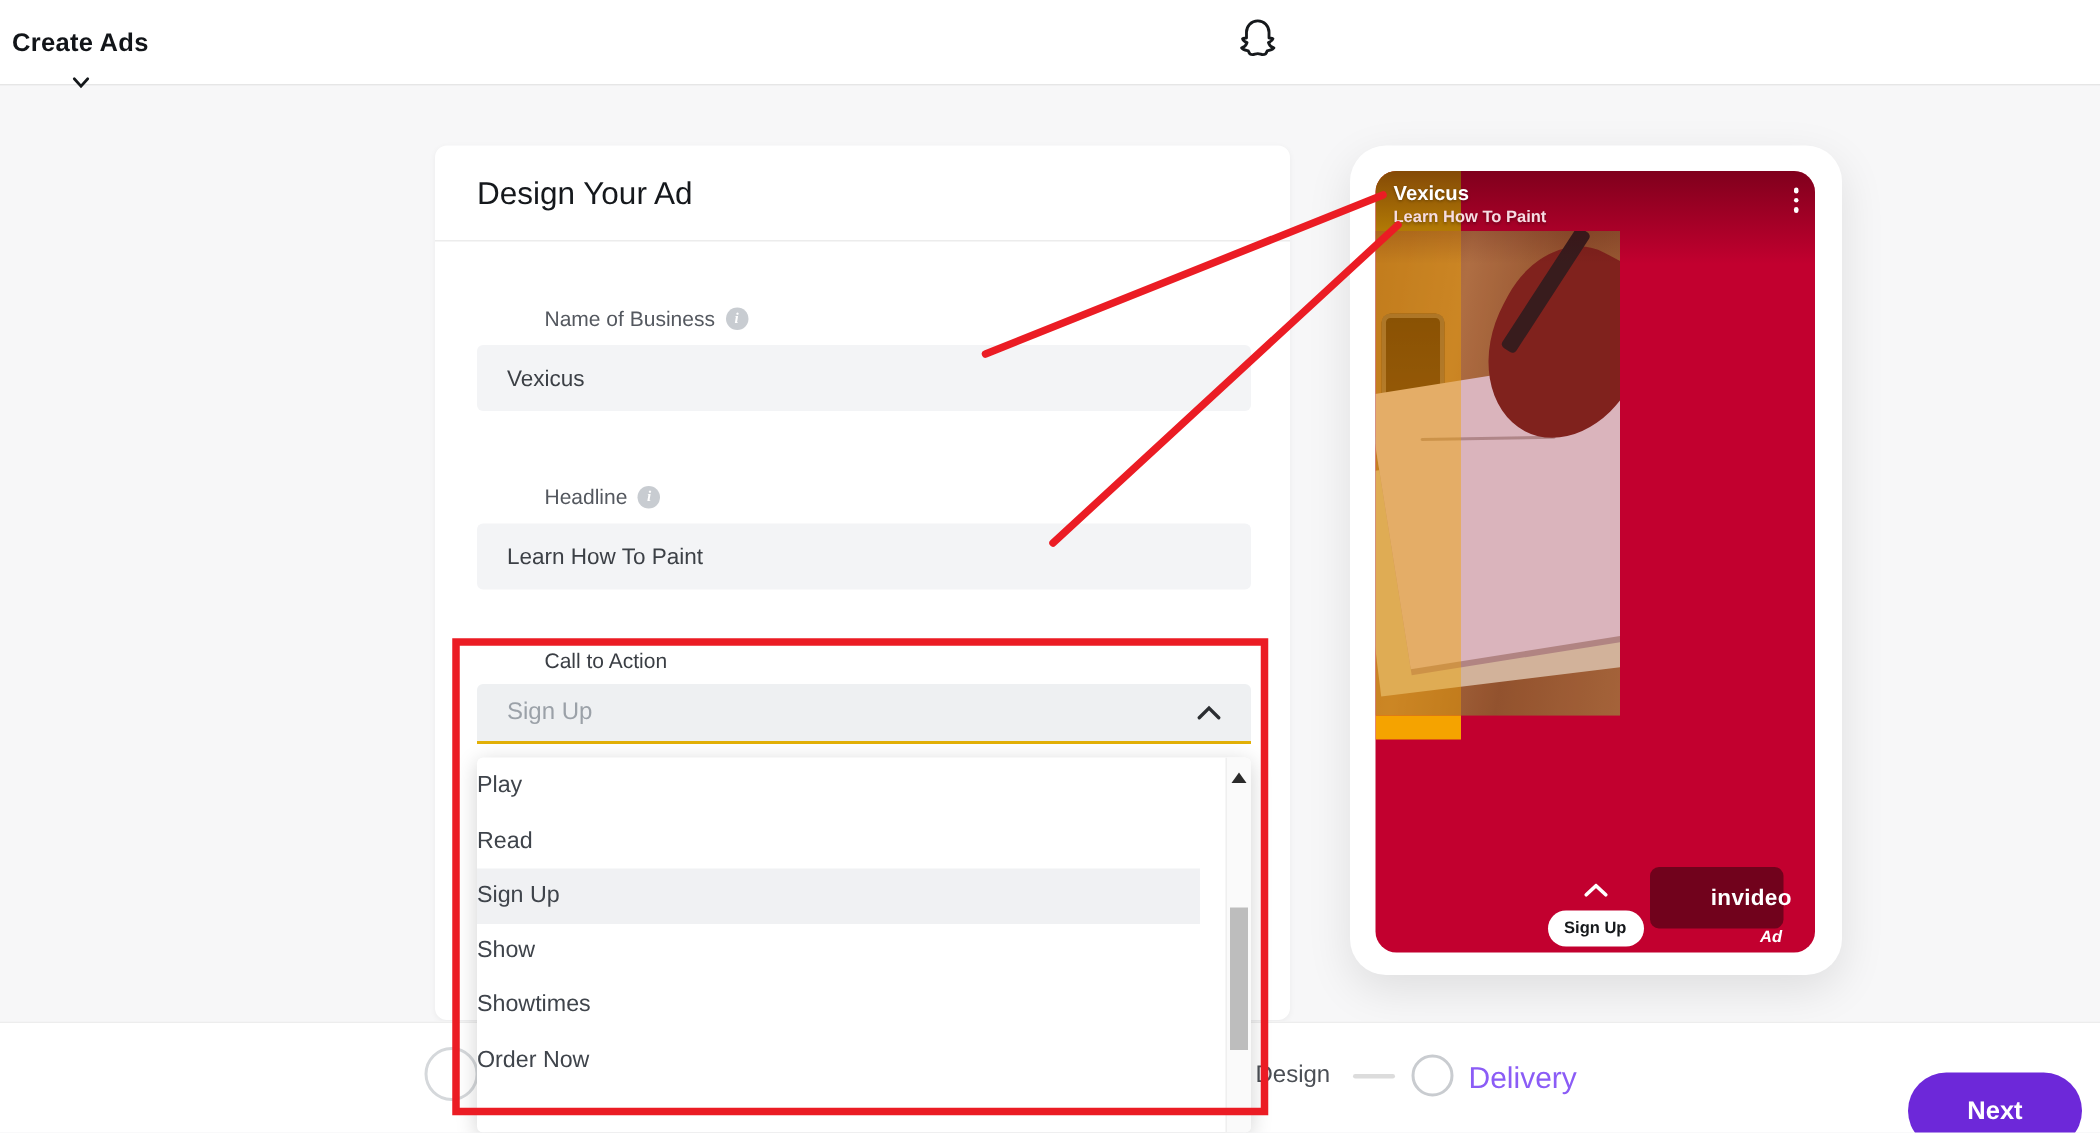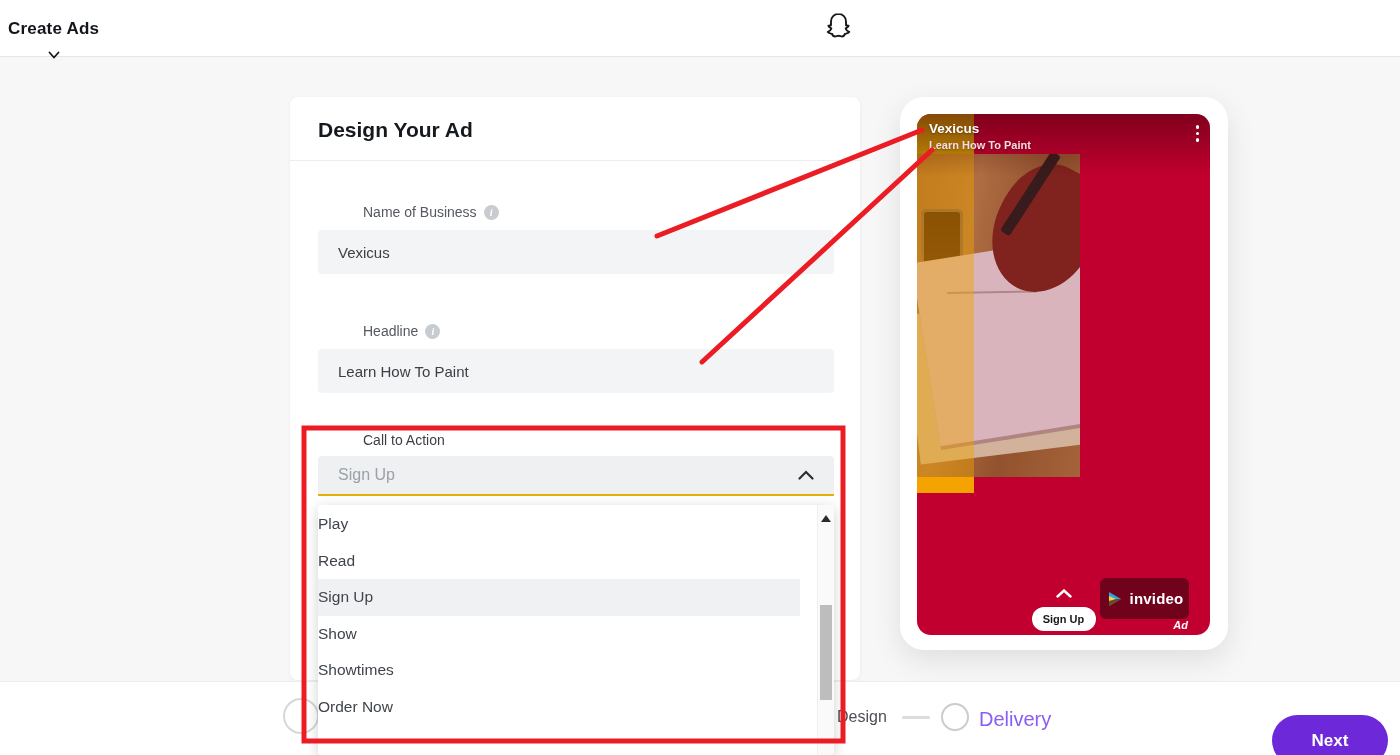--- a/index.html
+++ b/index.html
@@ -12,21 +12,21 @@
     background:#ffffff; border-bottom:1px solid #e6e6e6; z-index:20; }
   .topbar-title { position:absolute; left:8px; top:19px; font-size:17px;
     font-weight:bold; color:#121519; letter-spacing:.2px; display:flex; align-items:center; gap:10px;flex-direction:column; }
   .chev-down { width:12px; height:12px; display:inline-block; }
   .ghost { position:absolute; left:824px; top:12px; width:29px; height:31px; }
 
   
   .card { position:absolute; left:290px; top:97px; width:570px; height:583px;
     background:#ffffff; border-radius:8px; box-shadow:0 1px 4px rgba(0,0,0,.05); z-index:2; }
   .card-title { position:absolute; left:28px; top:21px; font-size:21px;
-    font-weight:bold; color:#15181c; }
+    font-weight:normal; color:#15181c; }
   .card-divider { position:absolute; left:0; top:63px; width:100%; height:1px; background:#ececec; }
   .field-label { position:absolute; font-size:14px; color:#54585f; display:flex; align-items:center; gap:7px;margin-left:45px; }
   .info-dot { width:15px; height:15px; border-radius:50%; background:#c8ccd1; color:#ffffff;
     font-size:10px; font-weight:bold; font-style:italic; display:flex; align-items:center;
     justify-content:center; font-family:"Liberation Serif", serif; }
   .text-input { position:absolute; left:28px; width:516px; height:44px; background:#f3f4f6;
     border:none; border-radius:4px; font-size:15px; color:#3c4046; padding-left:20px;
     font-family:"Liberation Sans", sans-serif; outline:none; }
   .select { position:absolute; left:28px; top:359px; width:516px; height:40px; background:#eef0f2;
     border-radius:4px 4px 0 0; border-bottom:2px solid #e2b007; cursor:pointer; }
@@ -78,21 +78,21 @@
   .ad-headline { position:absolute; left:12px; top:25px; font-size:11px; font-weight:bold;
     color:#f6dce2; text-shadow:0 1px 2px rgba(0,0,0,.3); }
   .kebab { position:absolute; right:11px; top:11px; display:flex; flex-direction:column; gap:3px; }
   .kebab span { width:3.5px; height:3.5px; border-radius:50%; background:#ffffff; }
   .ad-chev { position:absolute; left:50%; transform:translateX(-50%); top:475px; width:16px; height:9px; }
   .ad-cta { position:absolute; left:50%; transform:translateX(-50%); top:493px; width:64px;
     height:24px; background:#ffffff; border-radius:13px; display:flex; align-items:center;
     justify-content:center; font-size:11px; font-weight:bold; color:#16191c; cursor:pointer; }
   .invideo { position:absolute; right:21px; top:464px; width:89px; height:41px; border-radius:6px;
     background:rgba(47,4,12,.55); display:flex; align-items:center; justify-content:center; gap:6px; }
-  .invideo-label { color:#ffffff; font-size:15px; font-weight:bold; letter-spacing:.2px; }
+  .invideo-label { color:#ffffff; font-size:15px; font-weight:bold; letter-spacing:.2px;padding-left:40px; }
   .ad-tag { position:absolute; right:22px; top:505px; font-size:11px; font-weight:bold; color:#ffffff;font-style:italic; }
 
   
   .footer { position:absolute; left:0; top:681px; width:1400px; height:74px; background:#ffffff;
     border-top:1px solid #ededed; z-index:5; }
   .step-circle-prev { position:absolute; left:283px; top:16px; width:36px; height:36px;
     border:2px solid #d5d8db; border-radius:50%; }
   .step-label-design { position:absolute; left:837px; top:26px; font-size:16px; color:#4b4f55; }
   .step-connector { position:absolute; left:902px; top:34px; width:28px; height:3px;
     background:#dcdcdc; border-radius:2px; }

